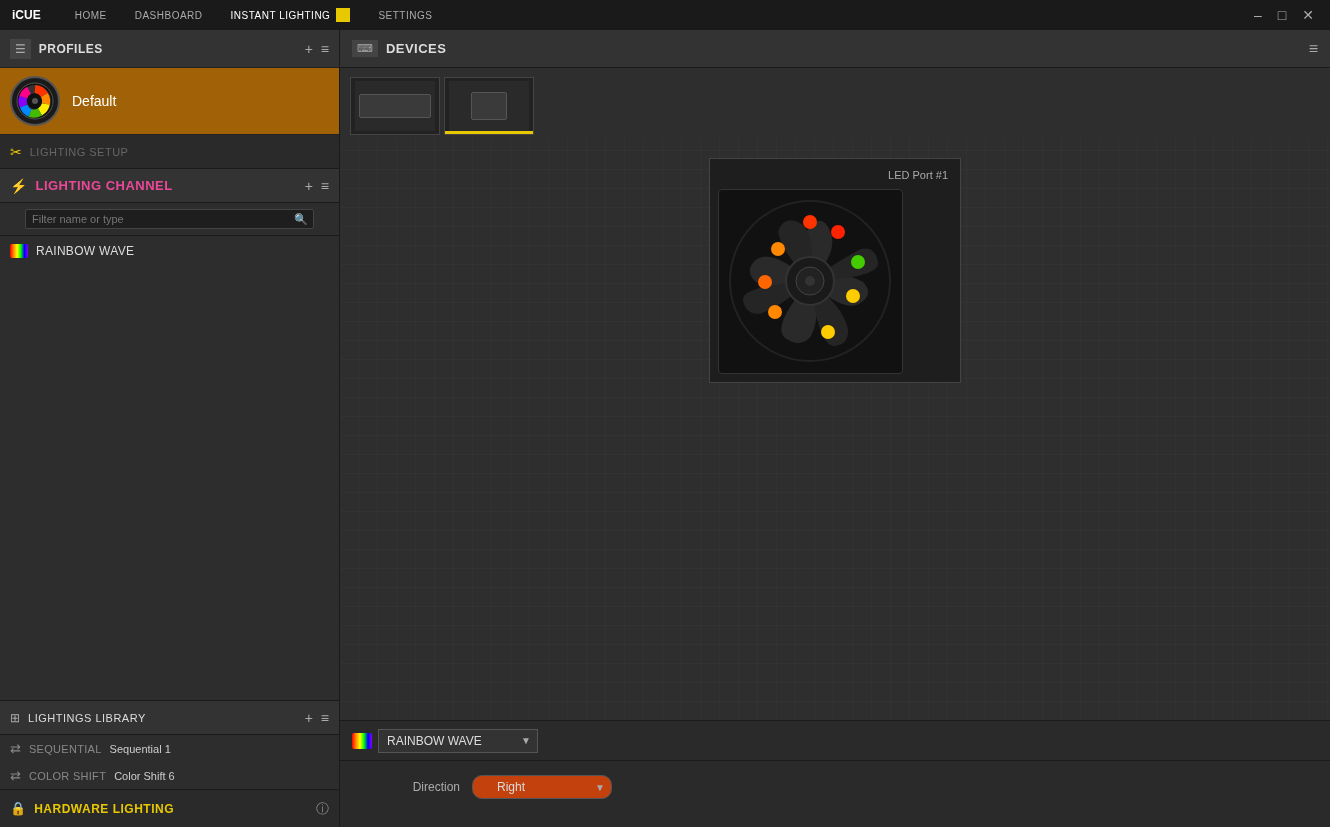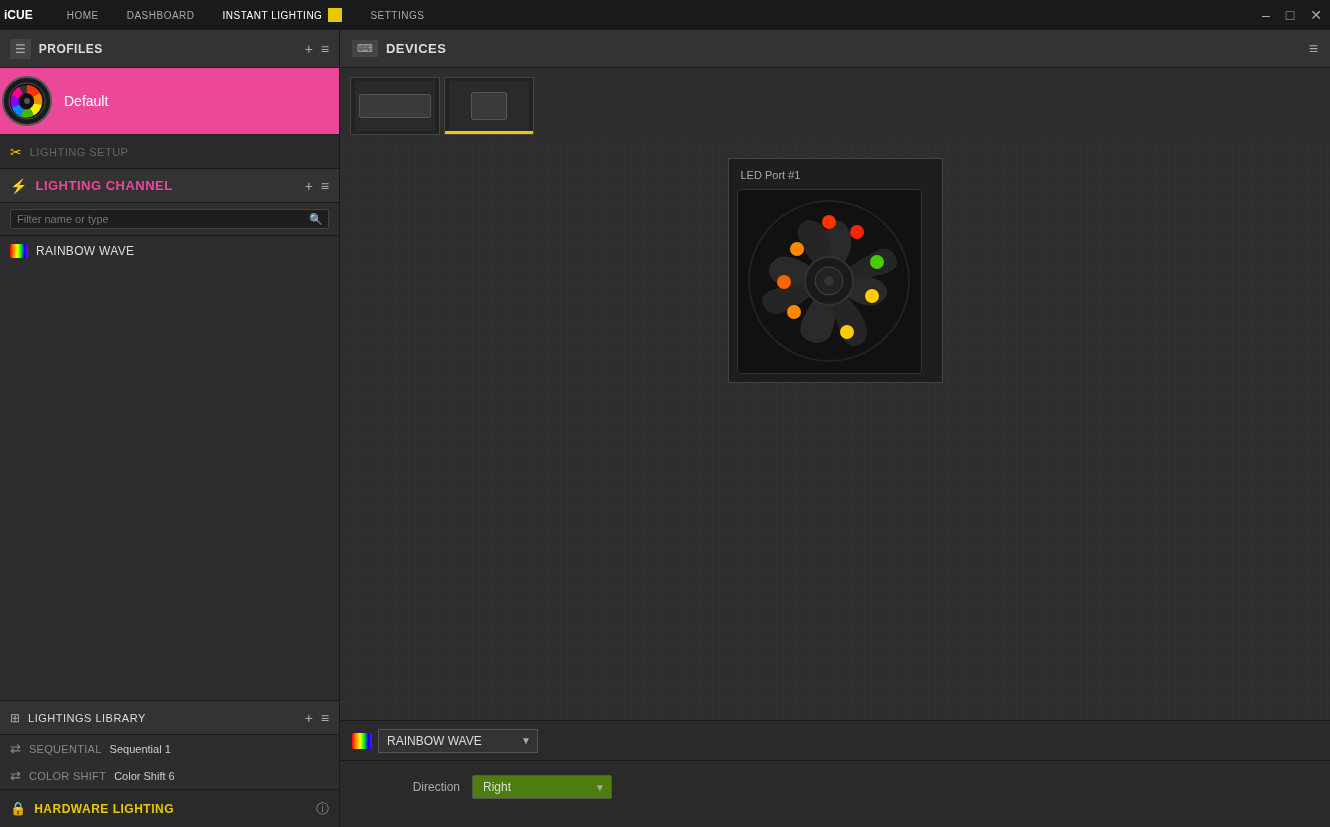--- a/index.html
+++ b/index.html
@@ -12,21 +12,21 @@
       overflow: hidden;
       font-size: 12px;
     }
 
     
     #titlebar {
       background: #1a1a1a;
       height: 30px;
       display: flex;
       align-items: center;
-      padding: 0 4px;
+      padding: 0 12px;
       user-select: none;
     }
     #titlebar .app-name {
       color: #fff;
       font-weight: bold;
       font-size: 12px;
       margin-right: 20px;
     }
     #titlebar .nav-items {
       display: flex;
@@ -112,22 +112,22 @@
       align-items: center;
       color: #aaa;
       font-size: 14px;
     }
     .section-header .actions span { cursor: pointer; }
 
     
     .profile-entry {
       display: flex;
       align-items: center;
-      padding: 8px 2px;
-      background: #ec4899;
+      padding: 8px 10px;
+      background: #a16207;
       border-bottom: 1px solid #222;
       cursor: pointer;
       text-align: center;
     }
     .profile-icon {
       width: 50px;
       height: 50px;
       border: 2px solid #555;
       border-radius: 50%;
       background: #1a1a1a;
@@ -196,21 +196,21 @@
     }
     .ch-actions {
       display: flex;
       gap: 8px;
       color: #aaa;
     }
     .ch-actions span { cursor: pointer; font-size: 14px; }
 
     
     .filter-bar {
-      padding: 6px 10px;
+      padding: 6px 25px;
       background: #2d2d2d;
       border-bottom: 1px solid #1a1a1a;
       display: flex;
       align-items: center;
       gap: 4px;
     }
     .filter-bar input {
       flex: 1;
       background: #1e1e1e;
       border: 1px solid #444;
@@ -430,21 +430,22 @@
       padding: 20px;
       background: #2e2e2e;
       position: relative;
     }
 
     
     .led-port {
       background: #1e1e1e;
       border: 1px solid #444;
       padding: 8px;
-      width: 215px;
+      width: 252px;
+      text-align: right;
     }
     .led-port-title {
       color: #aaa;
       font-size: 11px;
       margin-bottom: 6px;
       padding: 2px 4px;
     }
     .fan-viz {
       width: 185px;
       height: 185px;
@@ -550,31 +551,31 @@
       font-size: 12px;
       margin-left: 10px;
       min-width: 50px;
     }
     .dir-select-wrap {
       position: relative;
       display: flex;
       align-items: center;
     }
     .dir-select-wrap select {
-      background: #4d7c0f;
+      background: #c2410c;
       color: #ddd;
       border: 1px solid #555;
-      padding: 4px 26px 4px 10px;
+      padding: 4px 26px 4px 24px;
       font-size: 12px;
       cursor: pointer;
       appearance: none;
       -webkit-appearance: none;
       outline: none;
       min-width: 140px;
-      border-radius: 2px;
+      border-radius: 10px;
     }
     .dir-select-wrap .chevron {
       position: absolute;
       right: 7px;
       color: #aaa;
       font-size: 10px;
       pointer-events: none;
     }
 
     

